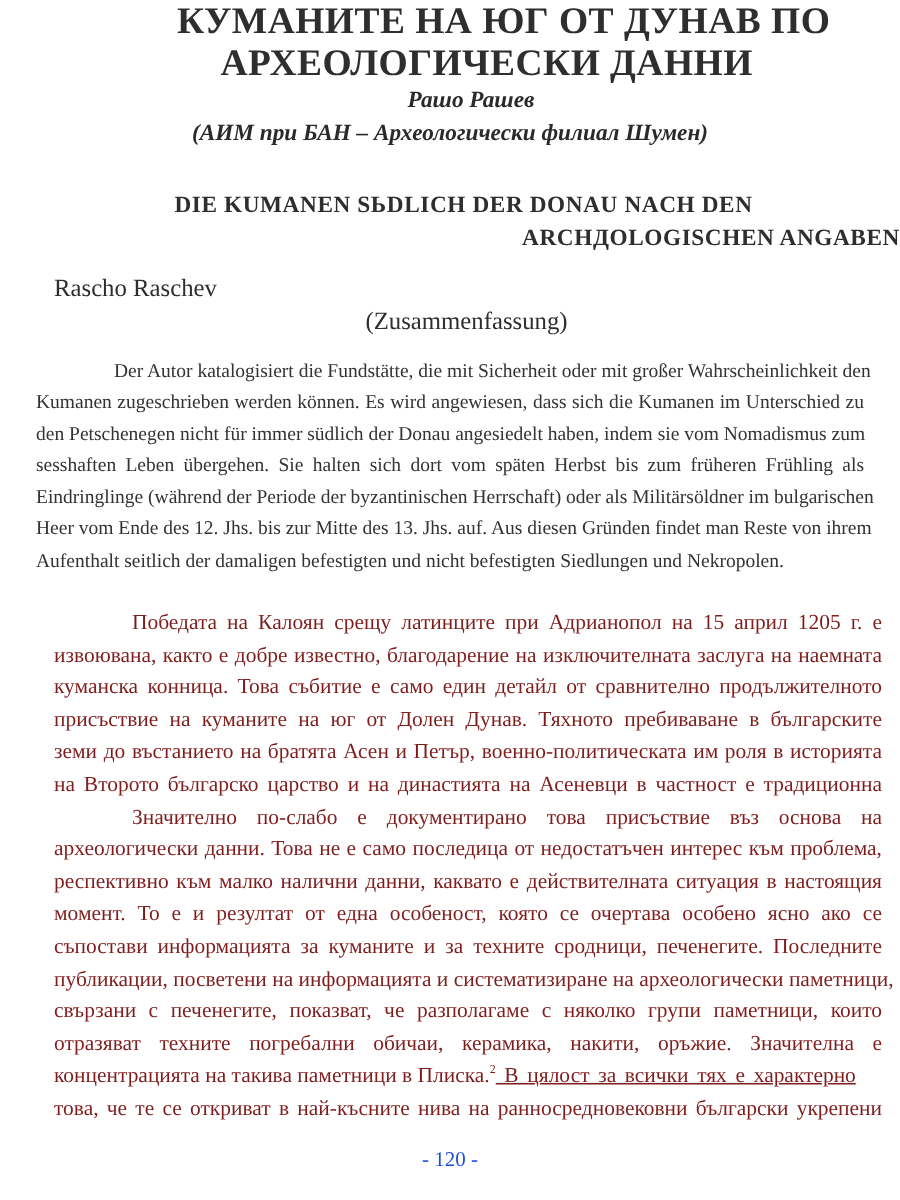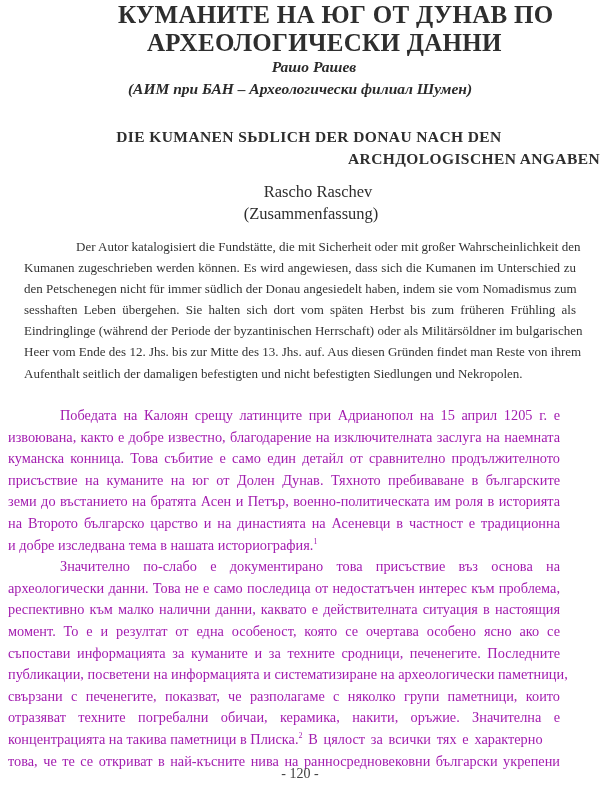--- a/index.html
+++ b/index.html
@@ -51,21 +51,21 @@
       color: #2e2e2e;
     }
     .title-de .l1 { position: absolute; top: 128px; left: 0; right: 0; text-align: center; padding-left: 18px; }
     .title-de .l2 { position: absolute; top: 150px; left: 0; right: 0; text-align: right; padding-left: 18px; }
     .author-de {
       position: absolute;
       left: 0; right: 0;
       font-size: 16.5px;
       color: #2e2e2e;
     }
-    .author-de .name { position: absolute; top: 182px; left: 0; right: 0; text-align: center; padding-left: 36px; font-family: Liberation Serif, serif; }
+    .author-de .name { position: absolute; top: 182px; left: 0; right: 0; padding-left: 36px; font-family: Liberation Serif, serif; }
     .author-de .sub  { position: absolute; top: 204px; left: 0; right: 0; text-align: center; padding-left: 22px; }
 
     .summary {
       position: absolute;
       left: 24px;
       width: 552px;
       top: 236px;
       font-size: 13px;
       line-height: 21.1px;
       text-align: justify;
@@ -78,37 +78,37 @@
       text-align: justify;
       overflow: visible;
     }
     .summary .line.last, .body-bg .line.last {
       text-align-last: left;
     }
     .summary .indent, .body-bg .indent { padding-left: 52px; }
 
     .body-bg {
       position: absolute;
-      left: 8px;
+      left: 36px;
       width: 552px;
       top: 405px;
       font-size: 14.3px;
       line-height: 21.6px;
-      color: #a21caf;
+      color: #7f1d1d;
     }
     .body-bg .line { width: 552px; box-sizing: border-box; }
     .summary .line { width: 552px; box-sizing: border-box; }
 
     .pageno {
       position: absolute;
       top: 766px;
       left: 0; right: 0;
       text-align: center;
       font-size: 14px;
-      color: #404040;
+      color: #1d4ed8;
     }
     sup { font-size: 8px; line-height: 0; }
   </style>
 </head>
 <body>
 
 <div class="page">
 
   <div class="title-bg">
     <span class="l1">КУМАНИТЕ НА ЮГ ОТ ДУНАВ ПО</span>
@@ -141,30 +141,29 @@
   </div>
 
   <div class="body-bg">
     <div>
       <span class="line indent">Победата на Калоян срещу латинците при Адрианопол на 15 април 1205 г. е</span>
       <span class="line">извоювана, както е добре известно, благодарение на изключителната заслуга на наемната</span>
       <span class="line">куманска конница. Това събитие е само един детайл от сравнително продължителното</span>
       <span class="line">присъствие на куманите на юг от Долен Дунав. Тяхното пребиваване в българските</span>
       <span class="line">земи до въстанието на братята Асен и Петър, военно-политическата им роля в историята</span>
       <span class="line">на Второто българско царство и на династията на Асеневци в частност е традиционна</span>
-      <span class="line last"><span>и добре изследвана тема в нашата историография.</span><sup>1</sup></span>
     </div>
     <div>
       <span class="line indent">Значително по-слабо е документирано това присъствие въз основа на</span>
       <span class="line">археологически данни. Това не е само последица от недостатъчен интерес към проблема,</span>
       <span class="line">респективно към малко налични данни, каквато е действителната ситуация в настоящия</span>
       <span class="line">момент. То е и резултат от една особеност, която се очертава особено ясно ако се</span>
       <span class="line">съпостави информацията за куманите и за техните сродници, печенегите. Последните</span>
       <span class="line">публикации, посветени на информацията и систематизиране на археологически паметници,</span>
       <span class="line">свързани с печенегите, показват, че разполагаме с няколко групи паметници, които</span>
       <span class="line">отразяват техните погребални обичаи, керамика, накити, оръжие. Значителна е</span>
-      <span class="line" style="text-align-last:left;"><span>концентрацията на такива паметници в Плиска.</span><sup>2</sup><span style="white-space:pre; word-spacing:2.2px;"> В цялост за всички тях е характерно</span></span>
+      <span class="line" style="text-align-last:left;"><span>концентрацията на такива паметници в Плиска.</span><sup>2</sup><span style="white-space:pre; word-spacing:2.2px;text-decoration:underline;"> В цялост за всички тях е характерно</span></span>
       <span class="line">това, че те се откриват в най-късните нива на ранносредновековни български укрепени</span>
     </div>
   </div>
 
   <div class="pageno">- 120 -</div>
 </div>
 
 </body></html>

